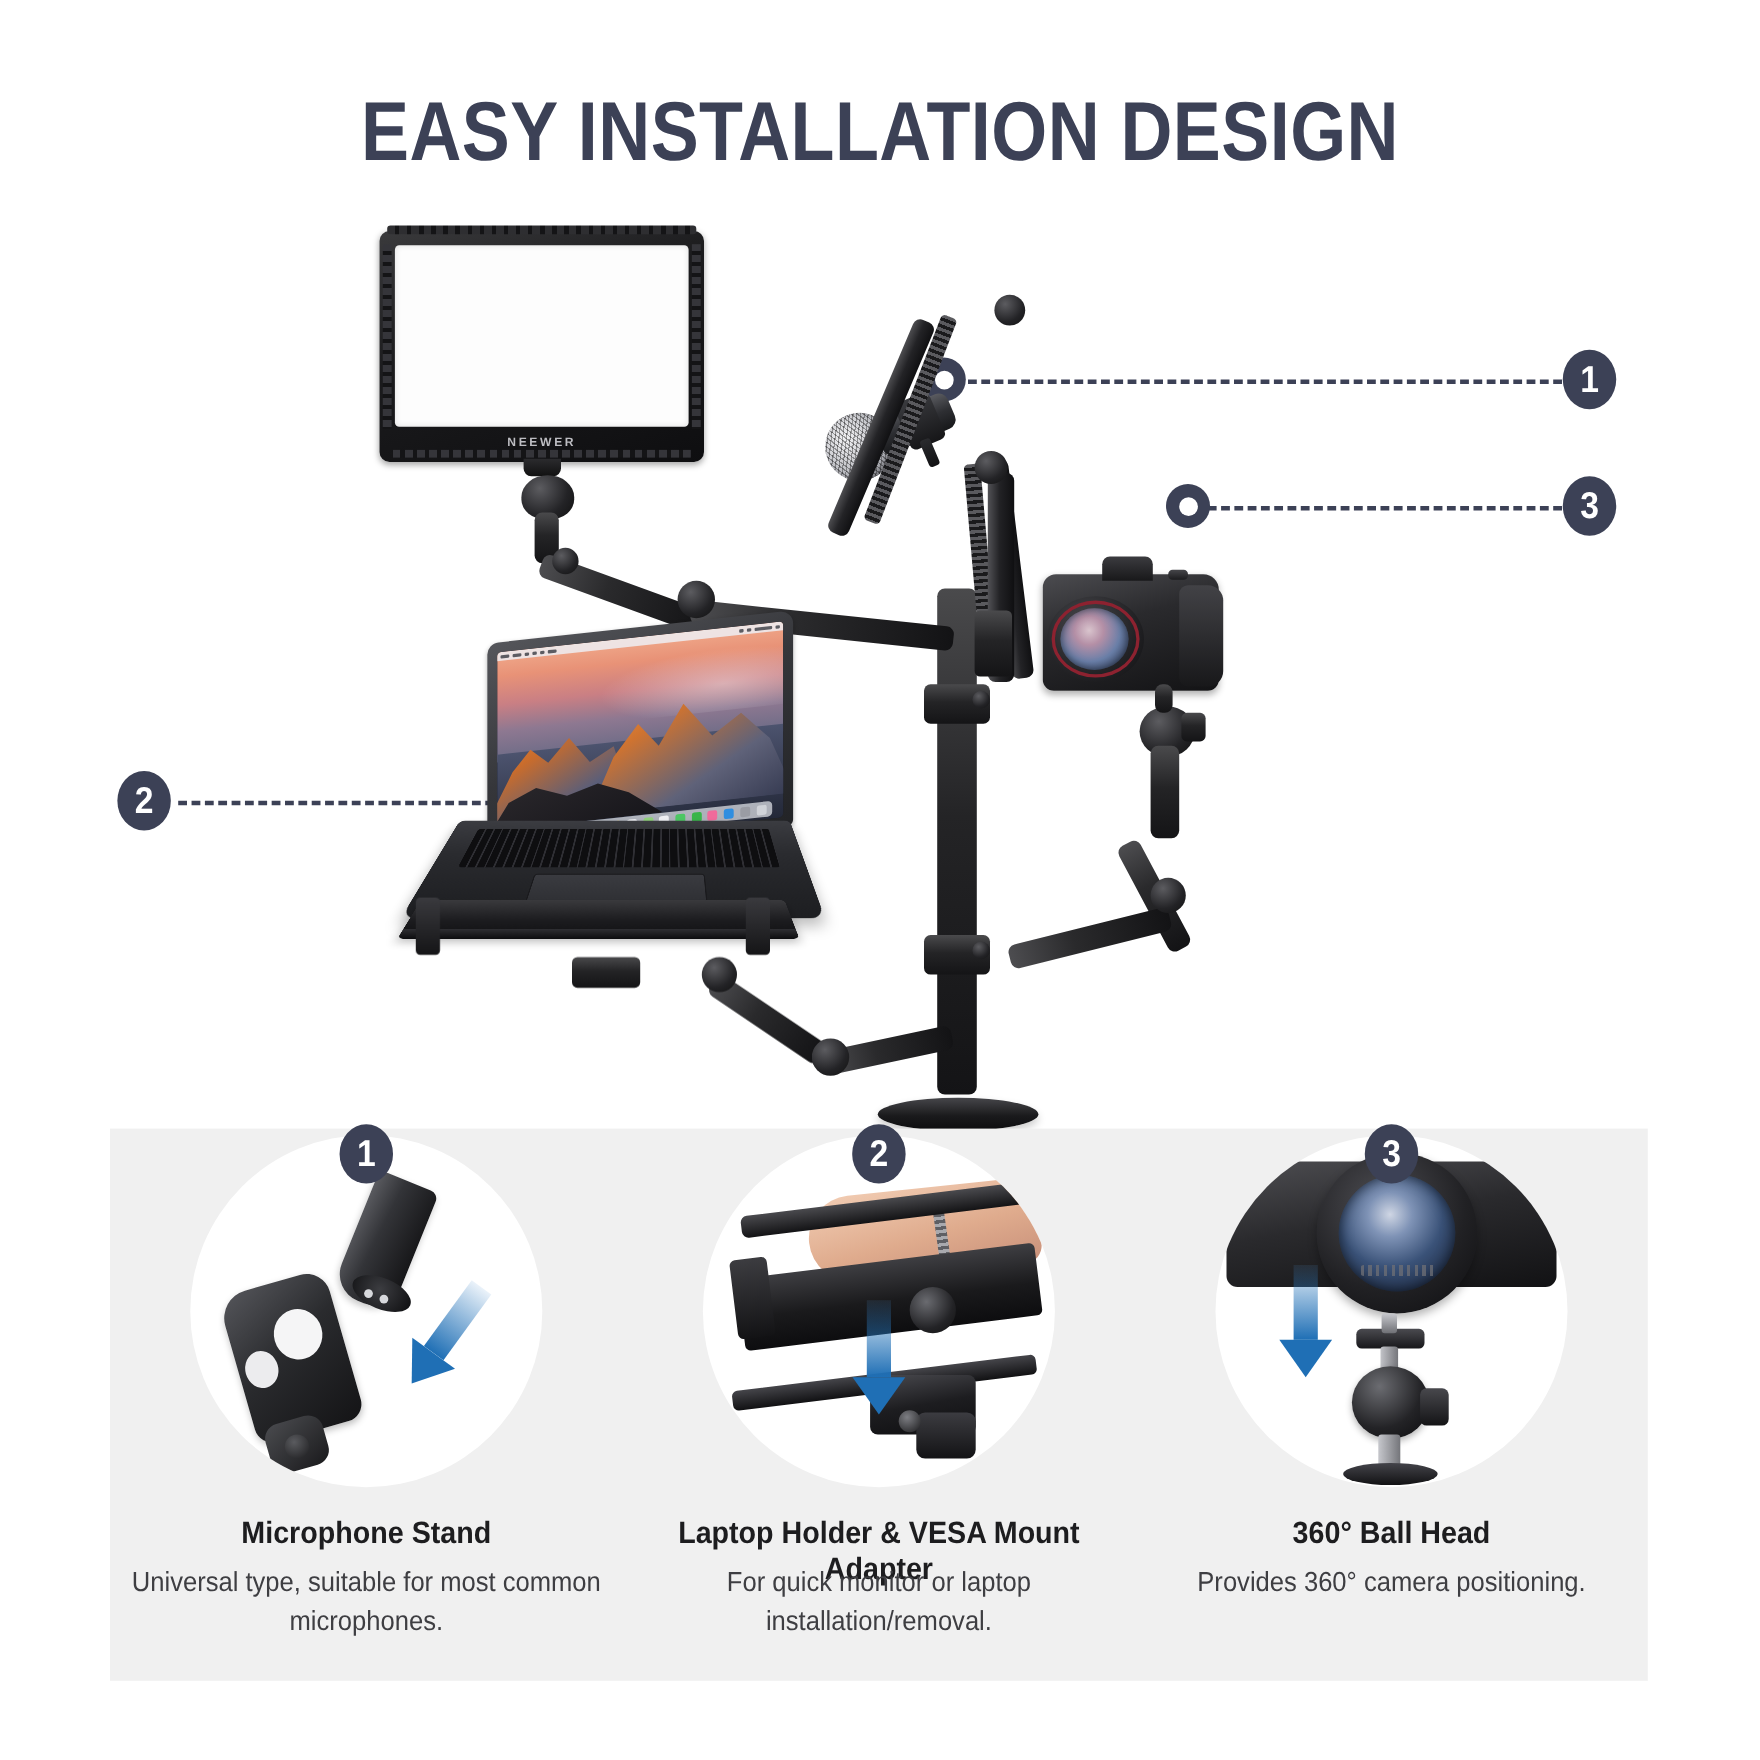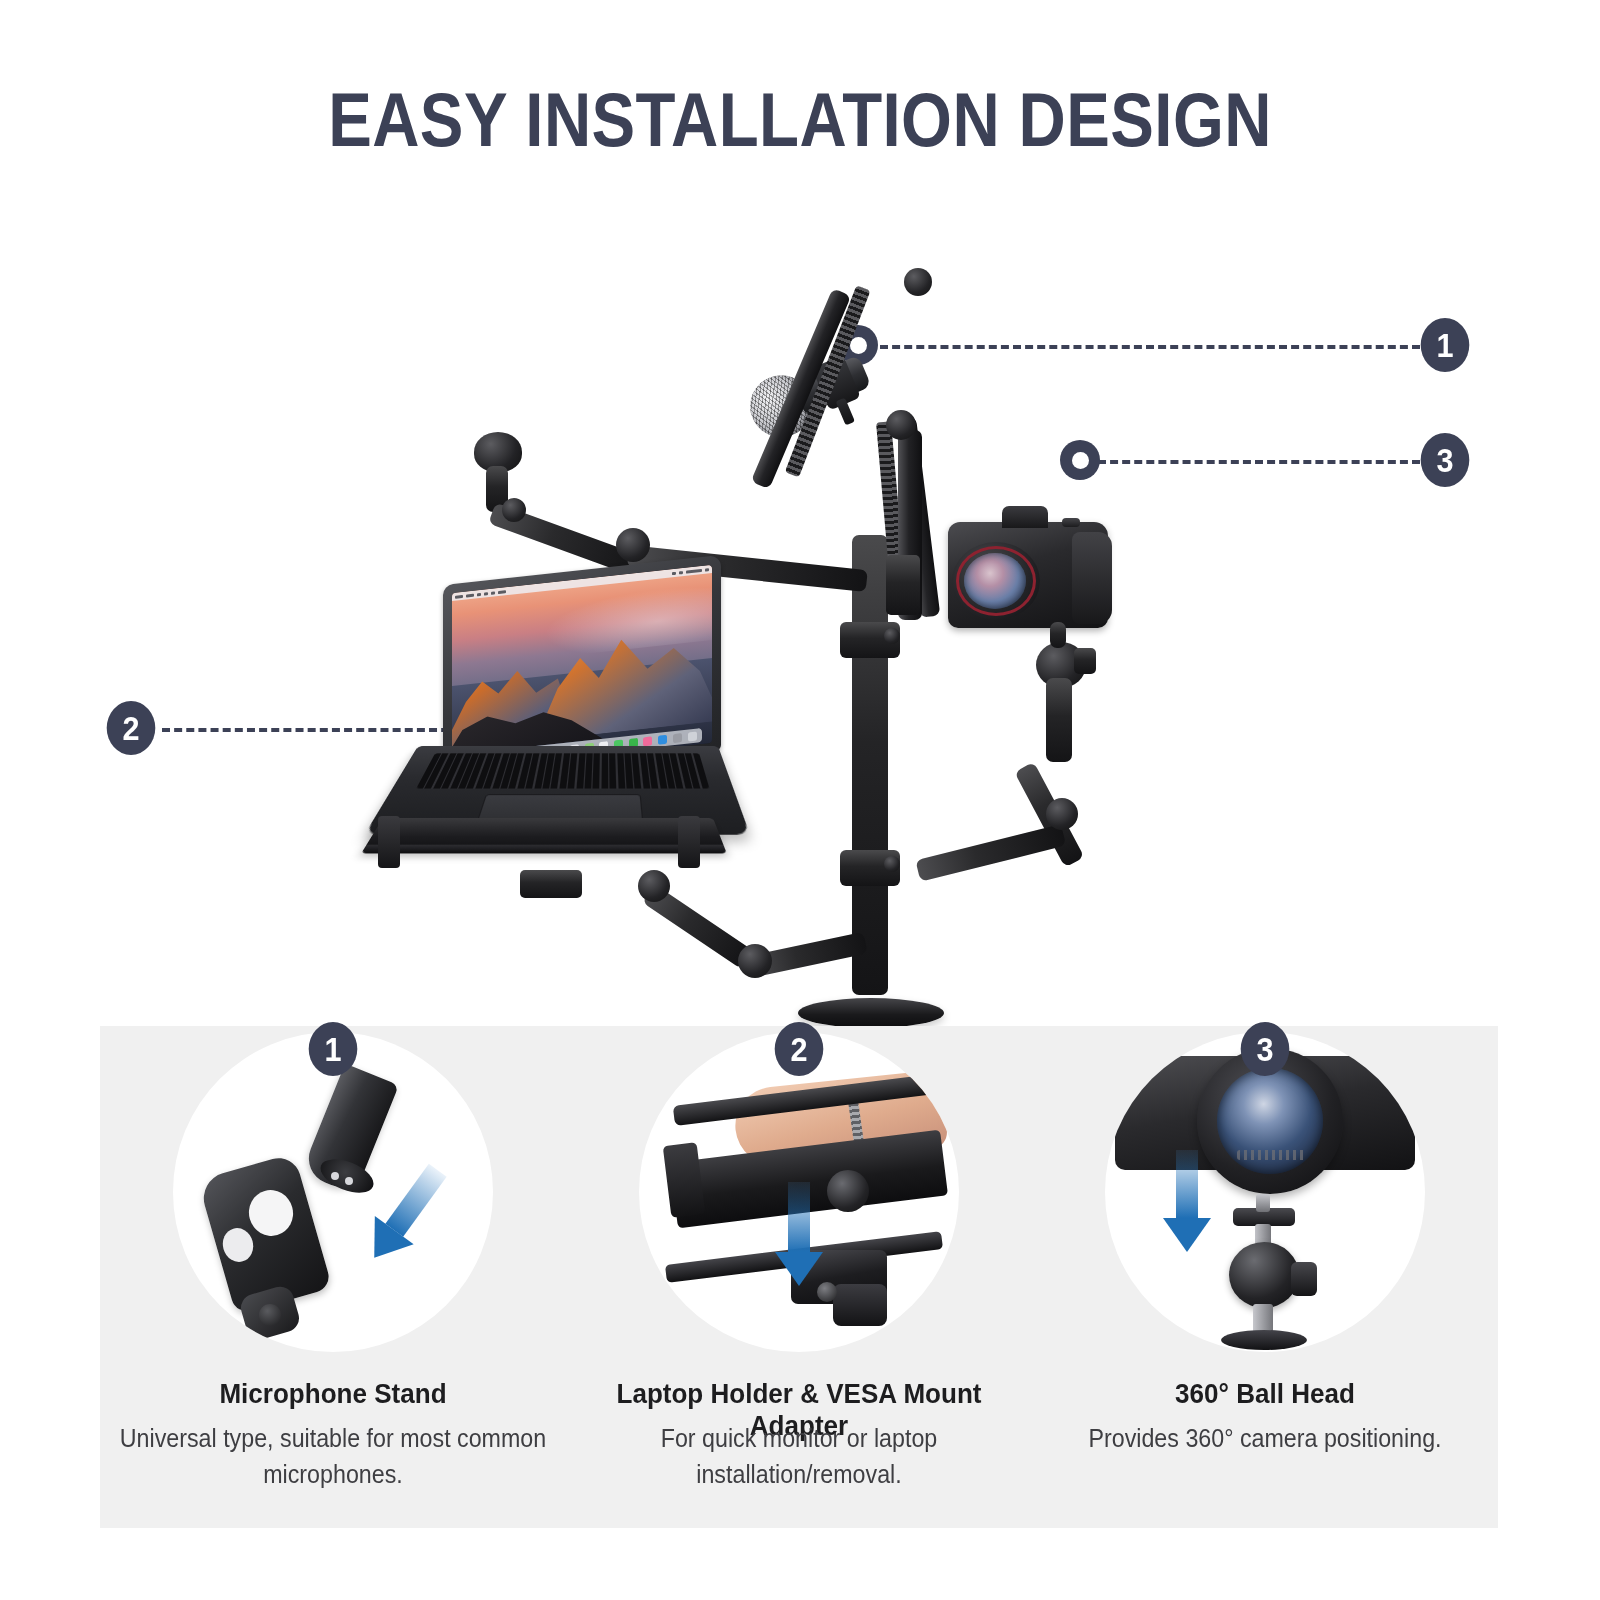--- a/index.html
+++ b/index.html
@@ -264,20 +264,28 @@
 
     <div class="bar" style="left:852px;top:365px;width:36px;height:460px;"></div>
     <div class="bar" style="left:840px;top:452px;width:60px;height:36px;border-radius:6px;"></div>
     <div class="bar" style="left:840px;top:680px;width:60px;height:36px;border-radius:6px;"></div>
     <div class="knob" style="left:884px;top:458px;width:16px;height:16px;"></div>
     <div class="knob" style="left:884px;top:686px;width:16px;height:16px;"></div>
     <div style="position:absolute;left:798px;top:828px;width:146px;height:30px;border-radius:50%;
                 background:linear-gradient(180deg,#46464a,#1a1a1c 55%,#0c0c0e);
                 box-shadow:0 4px 8px rgba(0,0,0,.2);"></div>
 
+    <div class="led">
+      <div class="led-dots-l"></div>
+      <div class="led-dots-r"></div>
+      <div class="led-dots-b"></div>
+      <div class="led-screen"></div>
+      <div class="led-brand">NEEWER</div>
+      <div class="led-foot"></div>
+    </div>
 
     <div class="knob" style="left:474px;top:262px;width:48px;height:40px;border-radius:50% 50% 45% 45%;"></div>
     <div class="bar" style="left:486px;top:296px;width:22px;height:46px;"></div>
     <div class="bar-l" style="left:492px;top:332px;width:160px;height:22px;transform:rotate(20deg);transform-origin:left center;"></div>
     <div class="bar-l" style="left:628px;top:375px;width:240px;height:22px;transform:rotate(6deg);transform-origin:left center;"></div>
     <div class="knob" style="left:616px;top:358px;width:34px;height:34px;"></div>
     <div class="knob" style="left:502px;top:328px;width:24px;height:24px;"></div>
 
     <div class="mic">
       <div class="mic-grille"></div>

